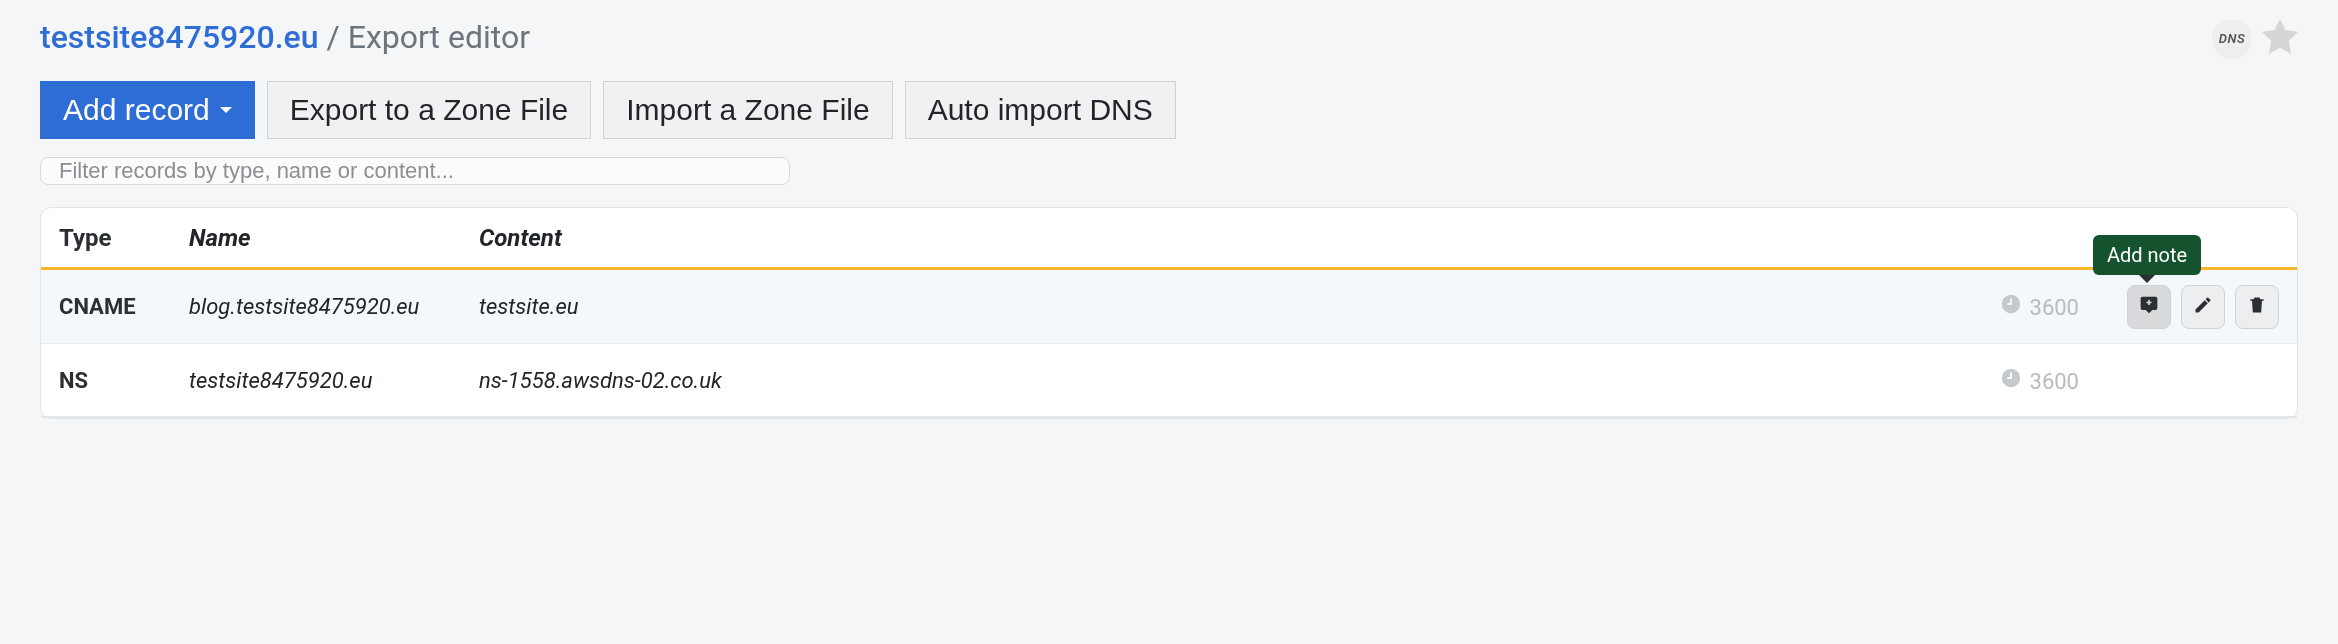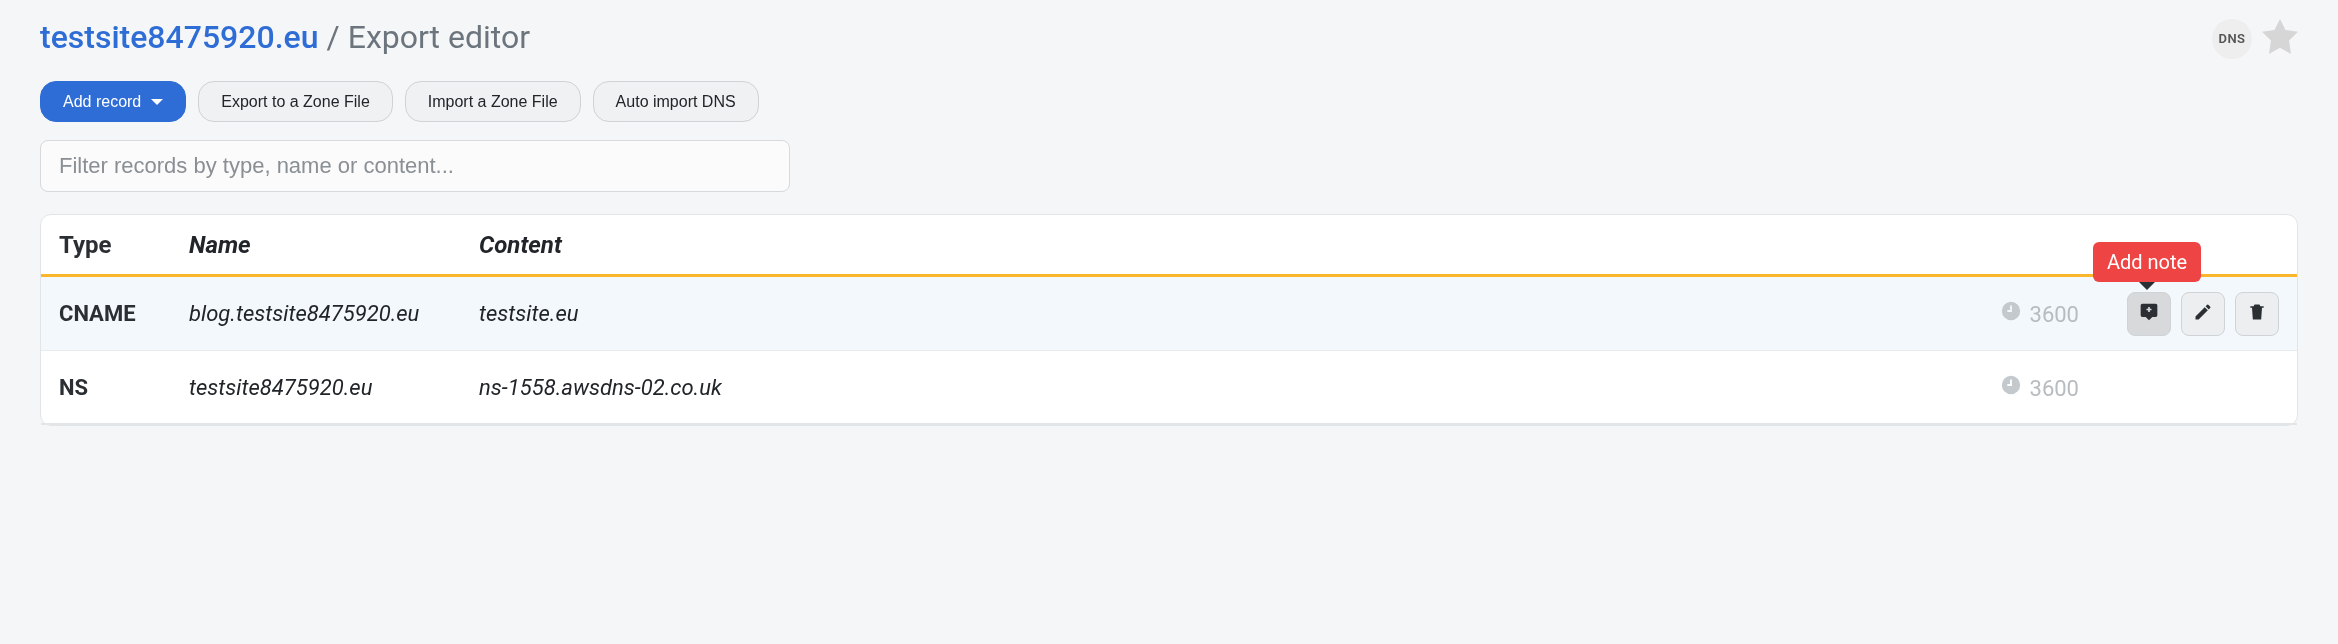--- a/index.html
+++ b/index.html
@@ -26,36 +26,36 @@
       font-size: 32px;
       font-weight: 500;
       display: flex;
       align-items: baseline;
       gap: 8px;
     }
     .breadcrumb .domain-link { color: #2f6dd6; }
     .breadcrumb .sep { color: #6c757d; font-weight: 400; }
     .breadcrumb .page { color: #6c757d; font-weight: 400; }
 
-    .header-actions { display: flex; align-items: center; gap: 10px; }
+    .header-actions { display: flex; align-items: center; gap: 10px; font-style: italic; }
     .dns-badge {
       width: 40px; height: 40px; border-radius: 50%;
       background: #eee; color: #555;
       display: flex; align-items: center; justify-content: center;
       font-size: 13px; font-weight: 600; letter-spacing: 0.5px;
     }
     .star-icon svg { width: 36px; height: 36px; fill: #d6d6d6; }
 
     .toolbar { display: flex; gap: 12px; margin-bottom: 18px; flex-wrap: wrap; }
 
     .btn {
       display: inline-flex; align-items: center; justify-content: center;
       padding: 10px 22px;
-      border-radius: 16px;
-      font-size: 16px;
+      border-radius: 0;
+      font-size: 30px;
       border: 1px solid #cfd3d7;
       background: #f0f1f2;
       color: #212529;
       cursor: pointer;
       line-height: 1.2;
     }
 
     .btn-primary {
       background: #2f6dd6;
       border-color: #2f6dd6;
@@ -68,21 +68,21 @@
       border-left: 6px solid transparent;
       border-right: 6px solid transparent;
       border-top: 6px solid currentColor;
       display: inline-block;
     }
 
     .filter-wrap { margin-bottom: 22px; }
     .filter-input {
       width: 750px;
       max-width: 100%;
-      padding: 12px 18px;
+      padding: 0 18px;
       border: 1px solid #d6dadd;
       border-radius: 8px;
       font-size: 22px;
       color: #333;
       background: #fbfbfc;
     }
     .filter-input::placeholder { color: #8a8f94; }
 
     .table-card {
       background: #fff;
@@ -143,21 +143,21 @@
       cursor: pointer;
     }
     .icon-btn svg { width: 20px; height: 20px; fill: #2b2f33; }
     .icon-btn.active { background: #d7d9db; }
 
     .tooltip {
       position: absolute;
       top: -50px;
       left: 50%;
       transform: translateX(-86px);
-      background: #ef4444;
+      background: #14532d;
       color: #fff;
       font-size: 20px;
       padding: 8px 14px;
       border-radius: 6px;
       white-space: nowrap;
       pointer-events: none;
       z-index: 10;
       text-align: right;
     }
     .tooltip::after {

